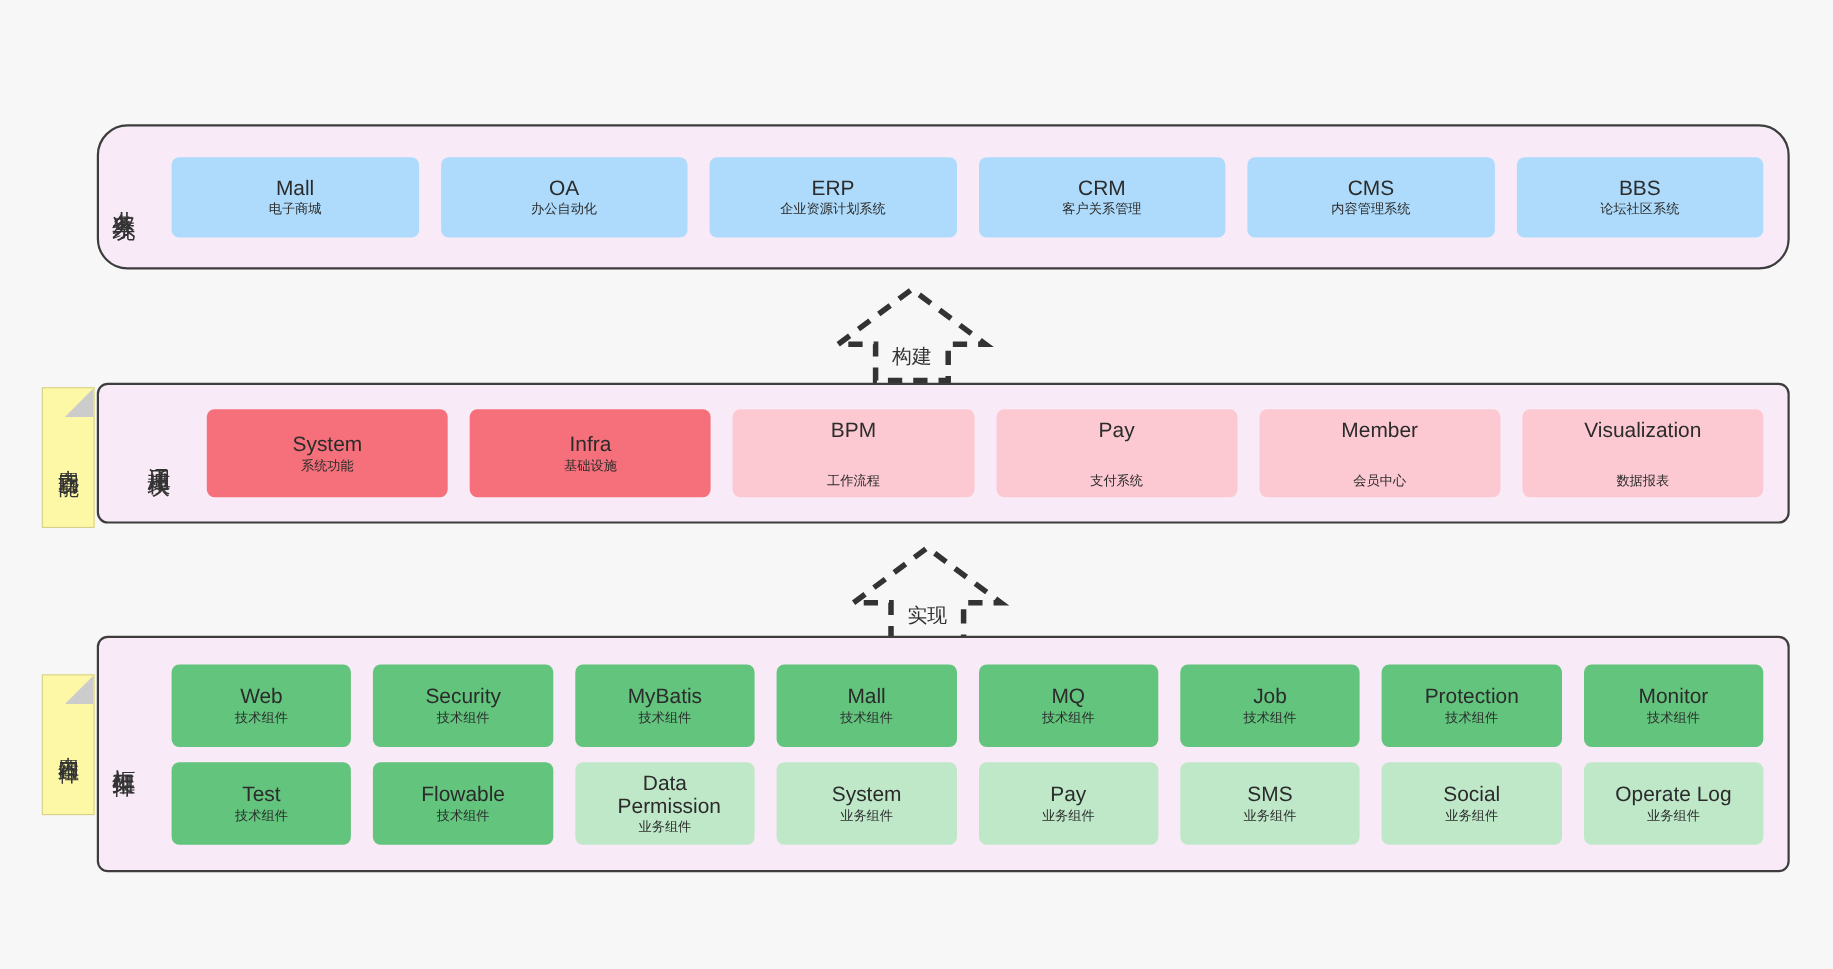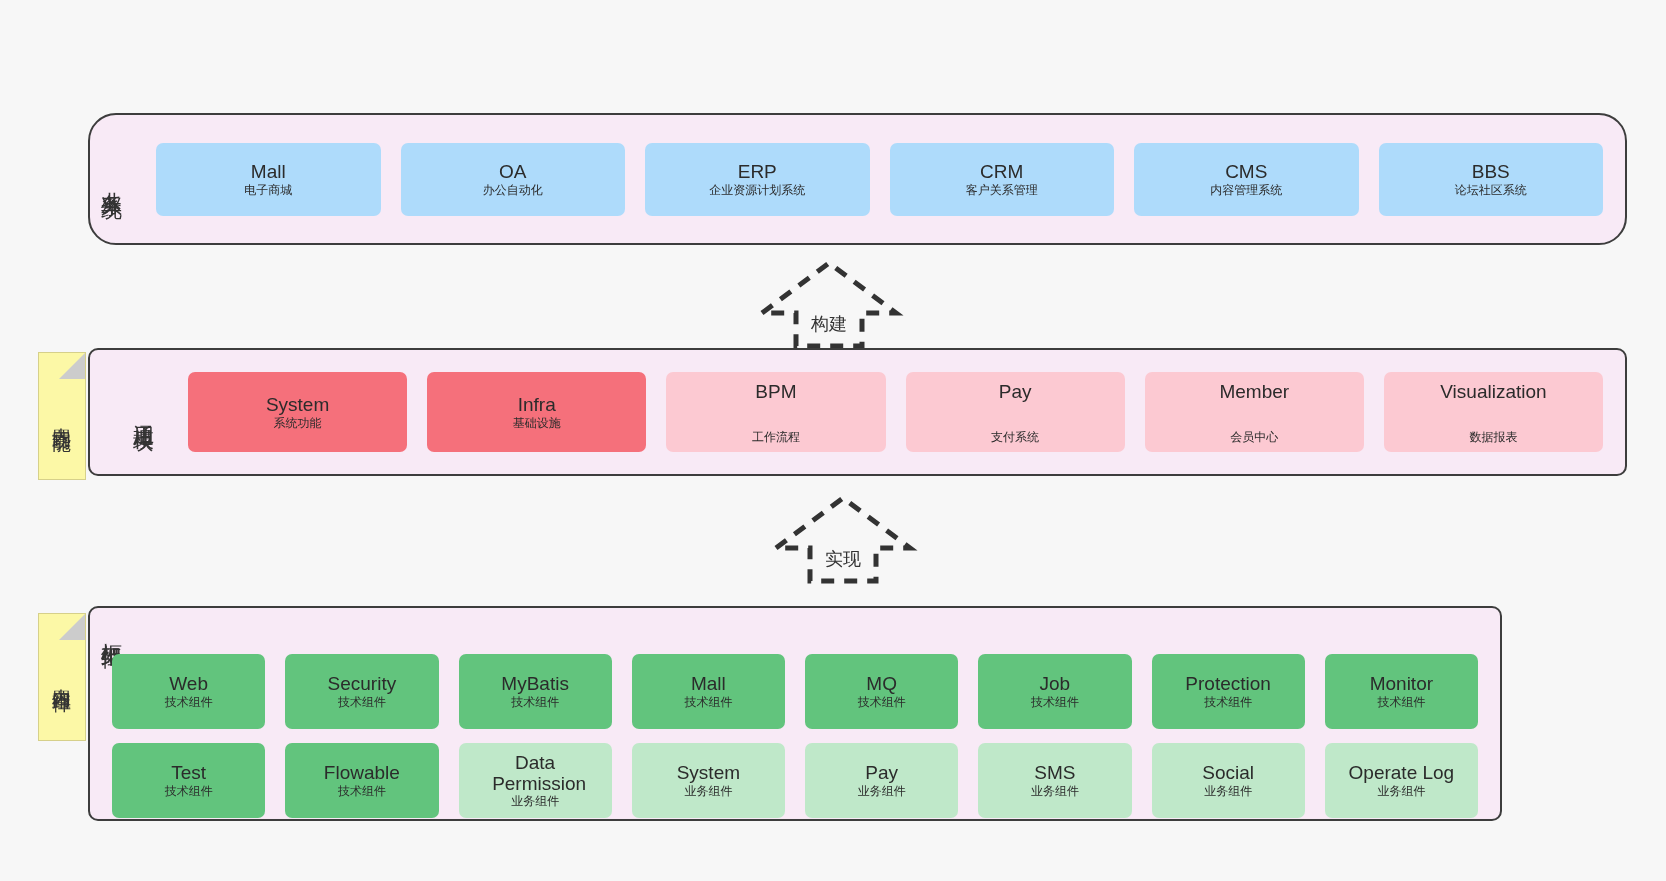--- a/index.html
+++ b/index.html
@@ -225,21 +225,21 @@
   <svg width="150" height="92" viewBox="0 0 150 92" fill="none">
     <path d="M8 55 L75 5 L142 55 L108 55 L108 88 L42 88 L42 55 Z" stroke="#333333" stroke-width="5" stroke-dasharray="13 10" stroke-linecap="butt" stroke-linejoin="miter" fill="none"></path>
   </svg>
   <div class="arrow-label">实现</div>
 </div>
 
 <div class="note" style="left:38px; top:613px; width:48px; height:128px;">
   <span>内置组件</span>
 </div>
 
-<div class="layer" style="left:88px; top:606px; width:1414px; height:215px;flex-direction:column;">
+<div class="layer" style="left:88px; top:578px; width:1539px; height:215px;">
   <div class="layer-label">框架组件</div>
   <div class="layer-body">
 
     <div class="row" style="height:75px;">
 
       <div class="card c-green">
         <span class="en">Web</span>
         <span class="cn">技术组件</span>
       </div>
 

